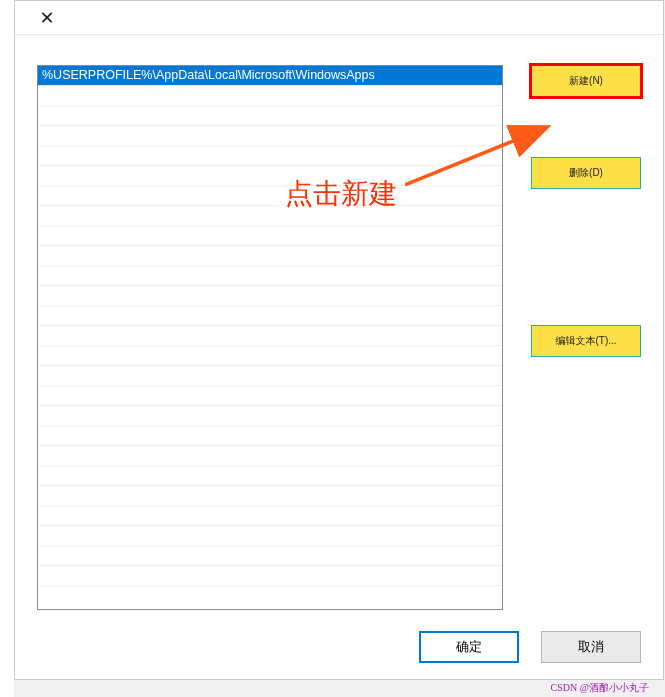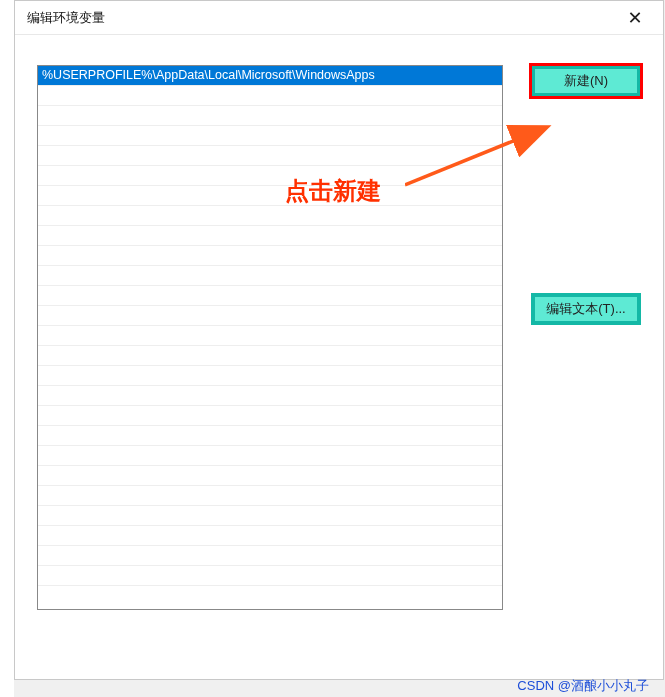--- a/index.html
+++ b/index.html
@@ -66,23 +66,23 @@
       background: #0078d7;
       color: #fff;
     }
     .btn-col {
       width: 110px;
       display: flex;
       flex-direction: column;
     }
     .btn {
       height: 32px;
-      border: 4px solid #14b8a6;
-      background: #5eead4;
-      font-size: 13px;
+      border: 1px solid #14b8a6;
+      background: #fde047;
+      font-size: 10px;
       color: #222;
       display:flex; align-items:center; justify-content:center;
       cursor:pointer;
     }
     .btn-new { margin-top: 0; }
     .spacer-sm { height: 20px; }
     .spacer-md { height: 58px; }
     .highlight-red {
       outline: 3px solid #ff0000;
       outline-offset: -1px;
@@ -98,46 +98,45 @@
       background: #eaeaea;
       font-size: 13px;
       display:flex; align-items:center; justify-content:center;
       cursor:pointer;
     }
     .dbtn.primary { border: 2px solid #0078d7; background:#fff; }
     .annotation {
       position: absolute;
       left: 270px; top: 140px;
       color: #ff3000;
-      font-size: 24px;
-      font-weight: 700;
+      font-size: 28px;
+      font-weight: 400;
       font-family: "Microsoft YaHei", sans-serif;
       pointer-events: none;
     }
     .arrow {
       position: absolute;
       left: 390px; top: 85px;
       pointer-events: none;
     }
     .watermark {
       position: absolute;
       right: 16px; bottom: 2px;
-      font-size: 13px;
-      color: #1d4ed8;
-      font-family: Liberation Sans, sans-serif;
+      font-size: 10px;
+      color: #a21caf;
+      font-family: Liberation Serif, serif;
     }
   </style>
 </head>
 <body>
 
 <div class="bg-strips"></div>
 
 <div class="dialog">
   <div class="titlebar">
-    <span class="title">编辑环境变量</span>
     <div class="close">
       <span>✕</span>
     </div>
   </div>
 
   <div class="content">
     <div class="main-area">
 
       <div class="listbox" id="listbox">
           <div class="list-row selected">%USERPROFILE%\AppData\Local\Microsoft\WindowsApps</div>
@@ -166,27 +165,32 @@
           <div class="list-row"></div>
           <div class="list-row"></div>
           <div class="list-row"></div>
         </div>
 
       <div class="btn-col">
         <div class="btn btn-new highlight-red">新建(N)</div>
         <div class="spacer-sm"></div>
         <div class="spacer-sm"></div>
         <div class="spacer-sm"></div>
+        <div class="btn">删除(D)</div>
         <div class="spacer-md"></div>
         <div class="spacer-sm"></div>
         <div class="spacer-md"></div>
         <div class="btn">编辑文本(T)...</div>
       </div>
     </div>
 
+    <div class="dialog-buttons">
+      <div class="dbtn primary">确定</div>
+      <div class="dbtn">取消</div>
+    </div>
 
     <div class="annotation">点击新建</div>
 
     <svg class="arrow" width="160" height="70">
       <defs>
         <marker id="ah" markerWidth="12" markerHeight="10" refX="10" refY="5" orient="auto">
           <polygon points="0 0, 12 5, 0 10" fill="#ff5a1a"></polygon>
         </marker>
       </defs>
       <line x1="0" y1="65" x2="140" y2="8" stroke="#ff5a1a" stroke-width="3.5" marker-end="url(#ah)"></line>

